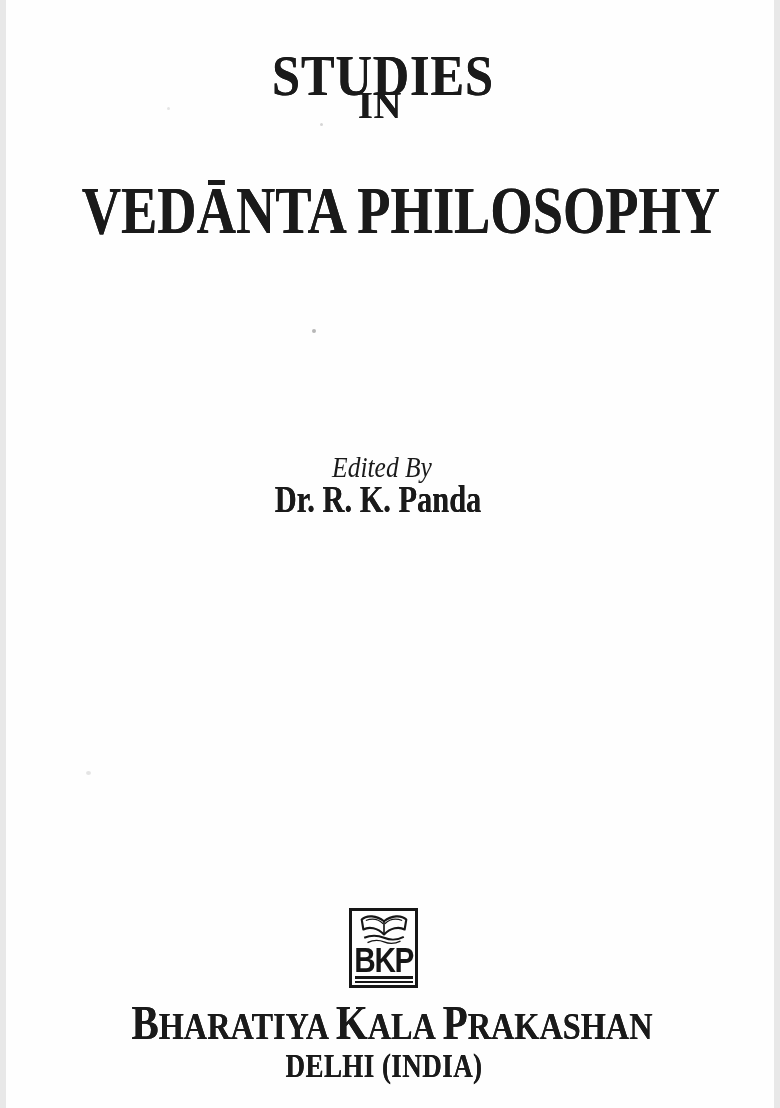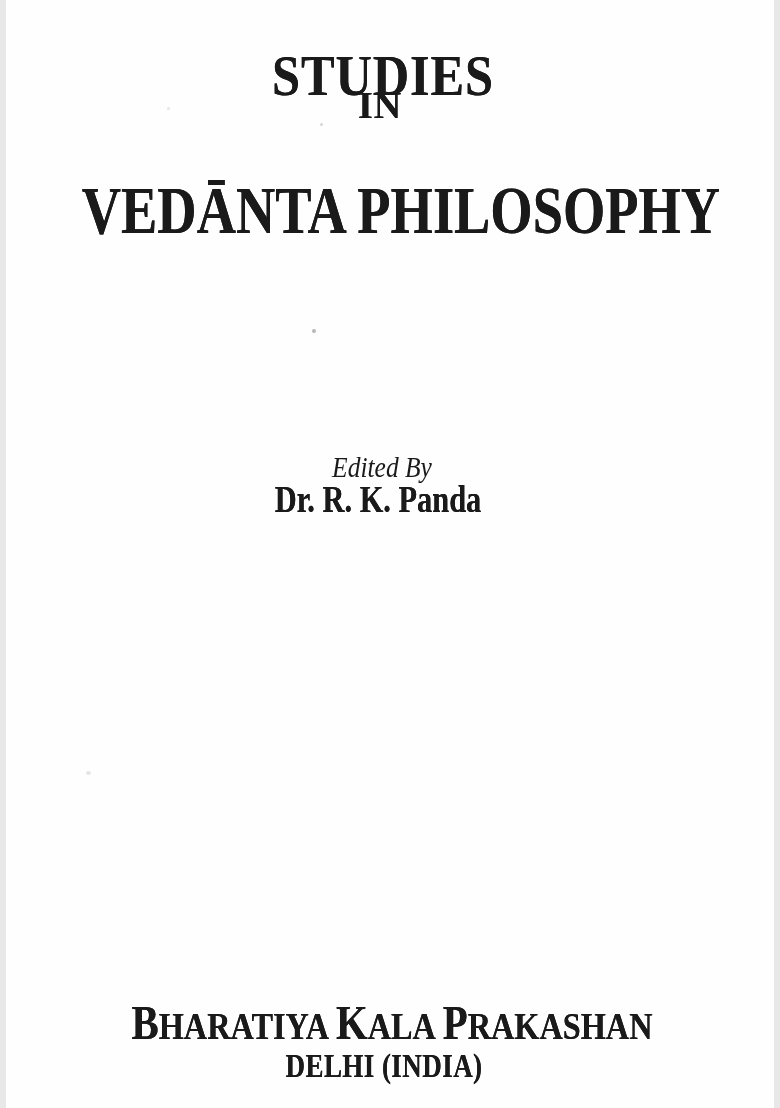--- a/index.html
+++ b/index.html
@@ -117,20 +117,33 @@
 
 <div class="page">
 
   <h1 class="line t-studies">STUDIES</h1>
   <div class="line t-in">IN</div>
   <h1 class="line t-main">VEDĀNTA PHILOSOPHY</h1>
 
   <div class="line edited-by">Edited By</div>
   <div class="line editor-name">Dr. R. K. Panda</div>
 
+  <div class="logo">
+    <svg viewBox="0 0 60 40" width="54" height="33" aria-hidden="true">
+      <path d="M30 26 C22 18, 12 16, 5 20 L3 8 C9 2, 21 3, 30 10 C39 3, 51 2, 57 8 L55 20 C48 16, 38 18, 30 26 Z" fill="#fefefe" stroke="#161616" stroke-width="2.6" stroke-linejoin="round"></path>
+      <path d="M30 10 L30 26" fill="none" stroke="#161616" stroke-width="2"></path>
+      <path d="M29 13 C24 8, 16 6, 8 9" fill="none" stroke="#161616" stroke-width="1.4"></path>
+      <path d="M31 13 C36 8, 44 6, 52 9" fill="none" stroke="#161616" stroke-width="1.4"></path>
+      <path d="M6 30 Q18 25, 30 30 Q42 35, 54 29" fill="none" stroke="#161616" stroke-width="2.4"></path>
+      <path d="M10 36 Q20 31, 30 35 Q40 39, 50 34" fill="none" stroke="#161616" stroke-width="1.7"></path>
+    </svg>
+    <div class="logo-text">BKP</div>
+    <div class="logo-rule logo-rule-1"></div>
+    <div class="logo-rule logo-rule-2"></div>
+  </div>
 
   <div class="line pub-name">
     <span class="word"><span class="initial">B</span><span class="rest">HARATIYA</span></span><span class="word"><span class="initial">K</span><span class="rest">ALA</span></span><span class="word"><span class="initial">P</span><span class="rest">RAKASHAN</span></span>
   </div>
 
   <div class="line pub-city">DELHI (INDIA)</div>
 
   <div class="speck speck-1"></div>
   <div class="speck speck-2"></div>
   <div class="speck speck-3"></div>

